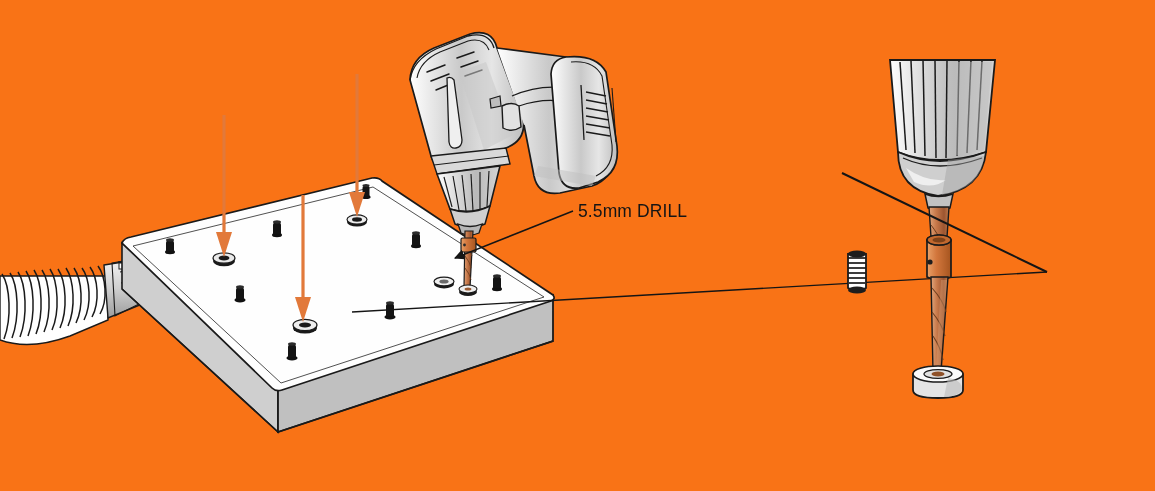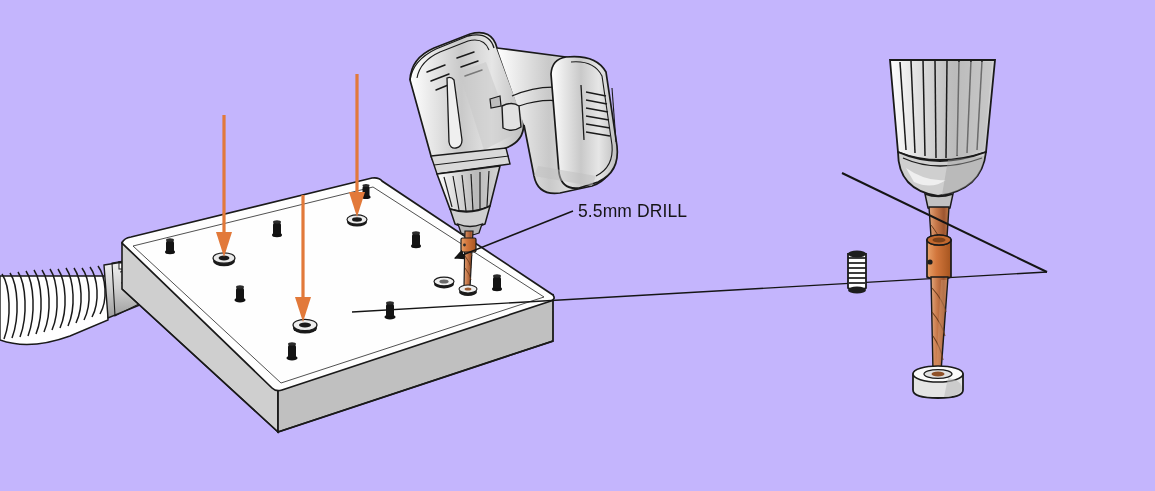--- a/index.html
+++ b/index.html
@@ -1,18 +1,18 @@
 <!DOCTYPE html>
 <html><head>
 <meta charset="utf-8">
 <style>
   html,body{margin:0;padding:0;background:#ffffff;}
   body{width:1155px;height:491px;overflow:hidden;
        font-family:"Liberation Sans","DejaVu Sans",sans-serif;}
-  #stage{position:relative;width:1155px;height:491px;background:#c4b5fd;}
+  #stage{position:relative;width:1155px;height:491px;background:#f97316;}
   #stage svg{position:absolute;top:0;left:0;}
   .callout-text{
     position:absolute;
     font-family:"Liberation Sans","DejaVu Sans",sans-serif;
     font-size:17.5px;
     letter-spacing:.1px;
     color:#151515;
     white-space:nowrap;
     line-height:1;
   }

